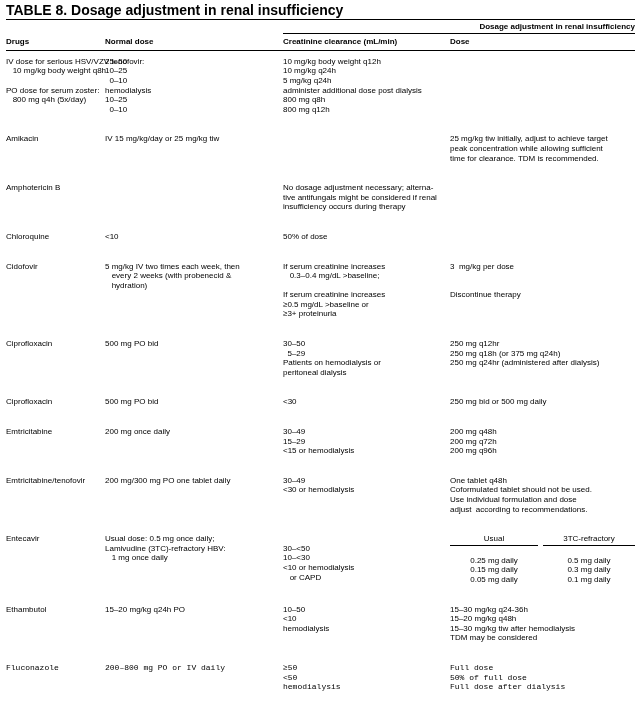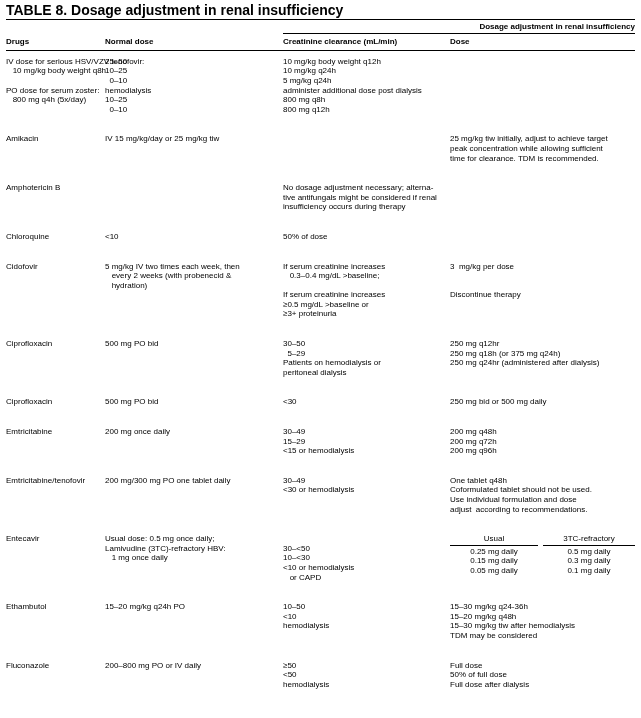--- a/index.html
+++ b/index.html
@@ -7,25 +7,25 @@
   body { font-family: "Liberation Sans", sans-serif; color: #000000; }
   .page { width: 641px; height: 718px; padding: 4px 6px 0 6px; overflow: hidden;
           font-size: 8px; line-height: 9.6px; }
   .title { font-weight: bold; font-size: 14px; margin: 2px 0 3px 0; }
   .rule { border-top: 1.2px solid #000; height: 0; }
   .span-row { display: grid; grid-template-columns: 277px 352px; margin-top: 2px; }
   .span-cell { text-align: right; font-weight: bold; padding-bottom: 2px; border-bottom: 1px solid #000; }
   .hdr-row { display: grid; grid-template-columns: 99px 178px 167px 187px; font-weight: bold; padding: 3px 0 3px 0; }
   .rule-bottom { border-top: 1px solid #000; margin-bottom: 6px; }
   .row { display: grid; grid-template-columns: 99px 178px 167px 187px; margin-bottom: 20px; }
-  .row:last-child { margin-bottom: 0; }
+  .row:last-child { margin-bottom: 0; font-family: Liberation Mono, monospace; }
   .cell { min-width: 0; }
   .line { white-space: pre; }
   .subtable { display: grid; grid-template-columns: 88px 92px; column-gap: 5px; text-align: center; }
-  .sub-h { border-bottom: 1px solid #000; padding-bottom: 1px; margin-bottom: 1px; }
+  .sub-h { border-bottom: 1px solid #000; padding-bottom: 1px; margin-bottom: 10px; }
 </style>
 </head>
 <body>
 
 <div class="page">
 
   <div class="title">TABLE 8. Dosage adjustment in renal insufficiency</div>
   <div class="rule"></div>
 
   <div class="span-row">

